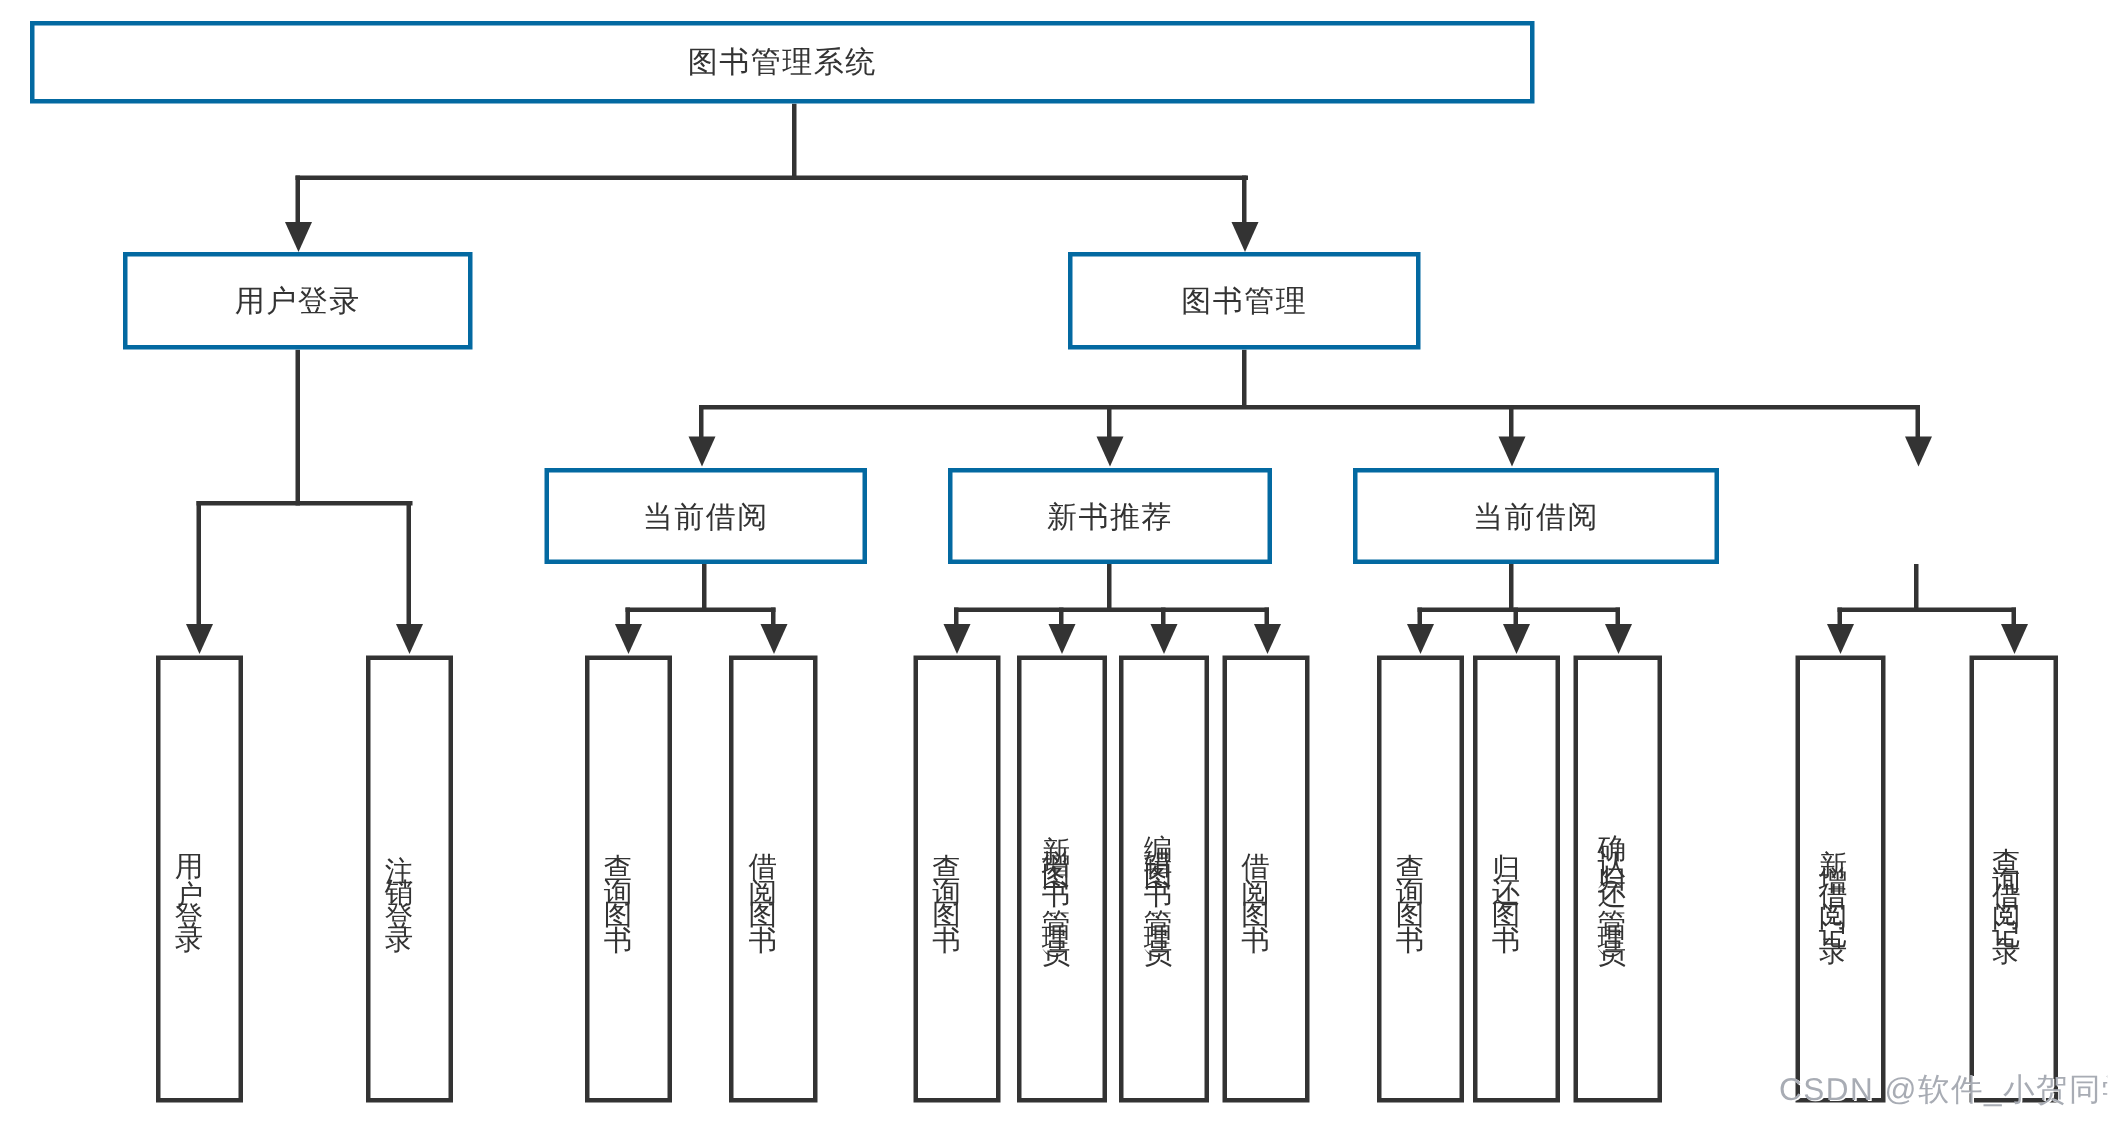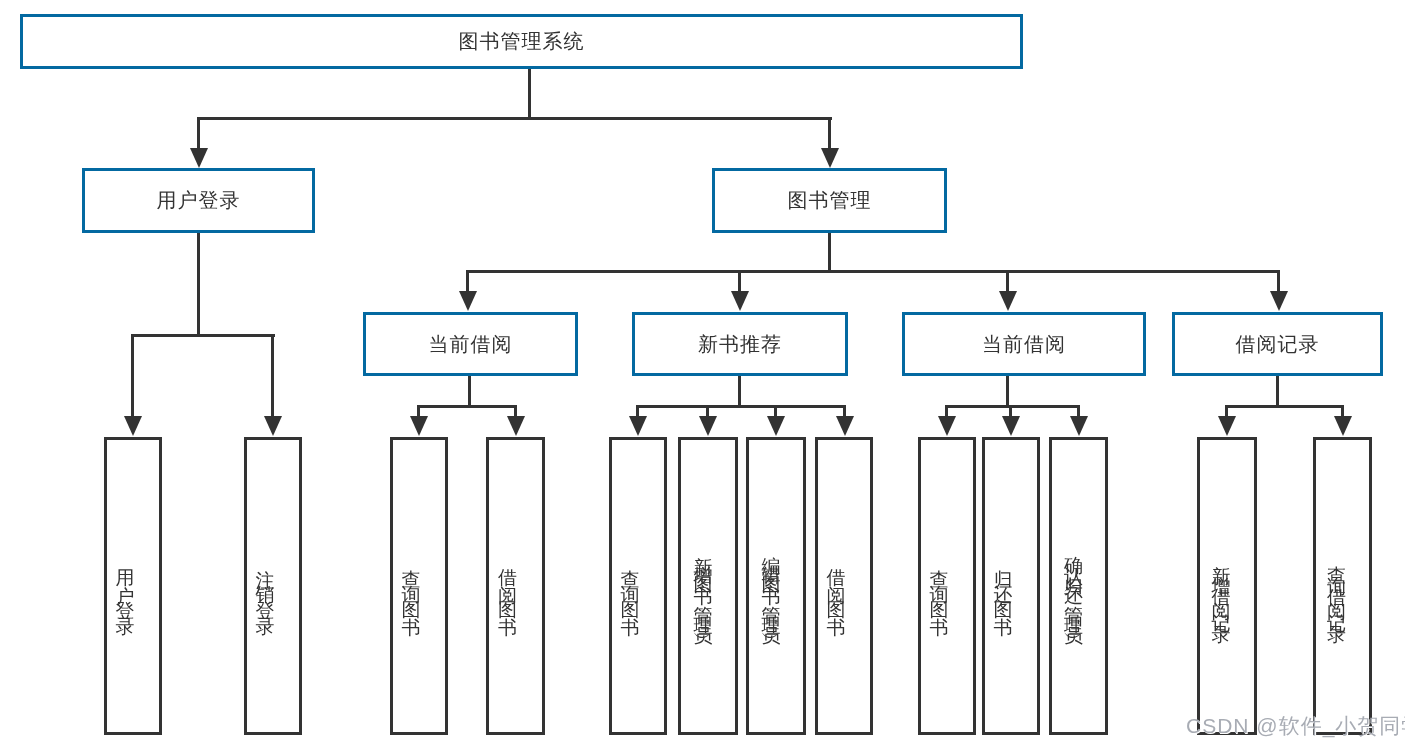--- a/index.html
+++ b/index.html
@@ -120,23 +120,20 @@
 
   <div class="box" style="left:363px; top:312px; width:215px; height:64px;">
     <span>当前借阅</span>
   </div>
   <div class="box" style="left:632px; top:312px; width:216px; height:64px;">
     <span>新书推荐</span>
   </div>
   <div class="box" style="left:902px; top:312px; width:244px; height:64px;">
     <span>当前借阅</span>
   </div>
-  <div class="box" style="left:1172px; top:312px; width:211px; height:64px;">
-    <span>借阅记录</span>
-  </div>
 
   <div class="stem" style="left:468px; top:376px; height:31px;"></div>
   <div class="hline" style="left:417px; top:405px; width:100px;"></div>
   <div class="stem" style="left:417px; top:405px; height:13px;"></div>
   <div class="ahead" style="left:410px; top:416px;"></div>
   <div class="stem" style="left:514px; top:405px; height:13px;"></div>
   <div class="ahead" style="left:507px; top:416px;"></div>
 
   <div class="stem" style="left:738px; top:376px; height:31px;"></div>
   <div class="hline" style="left:636px; top:405px; width:210px;"></div>

